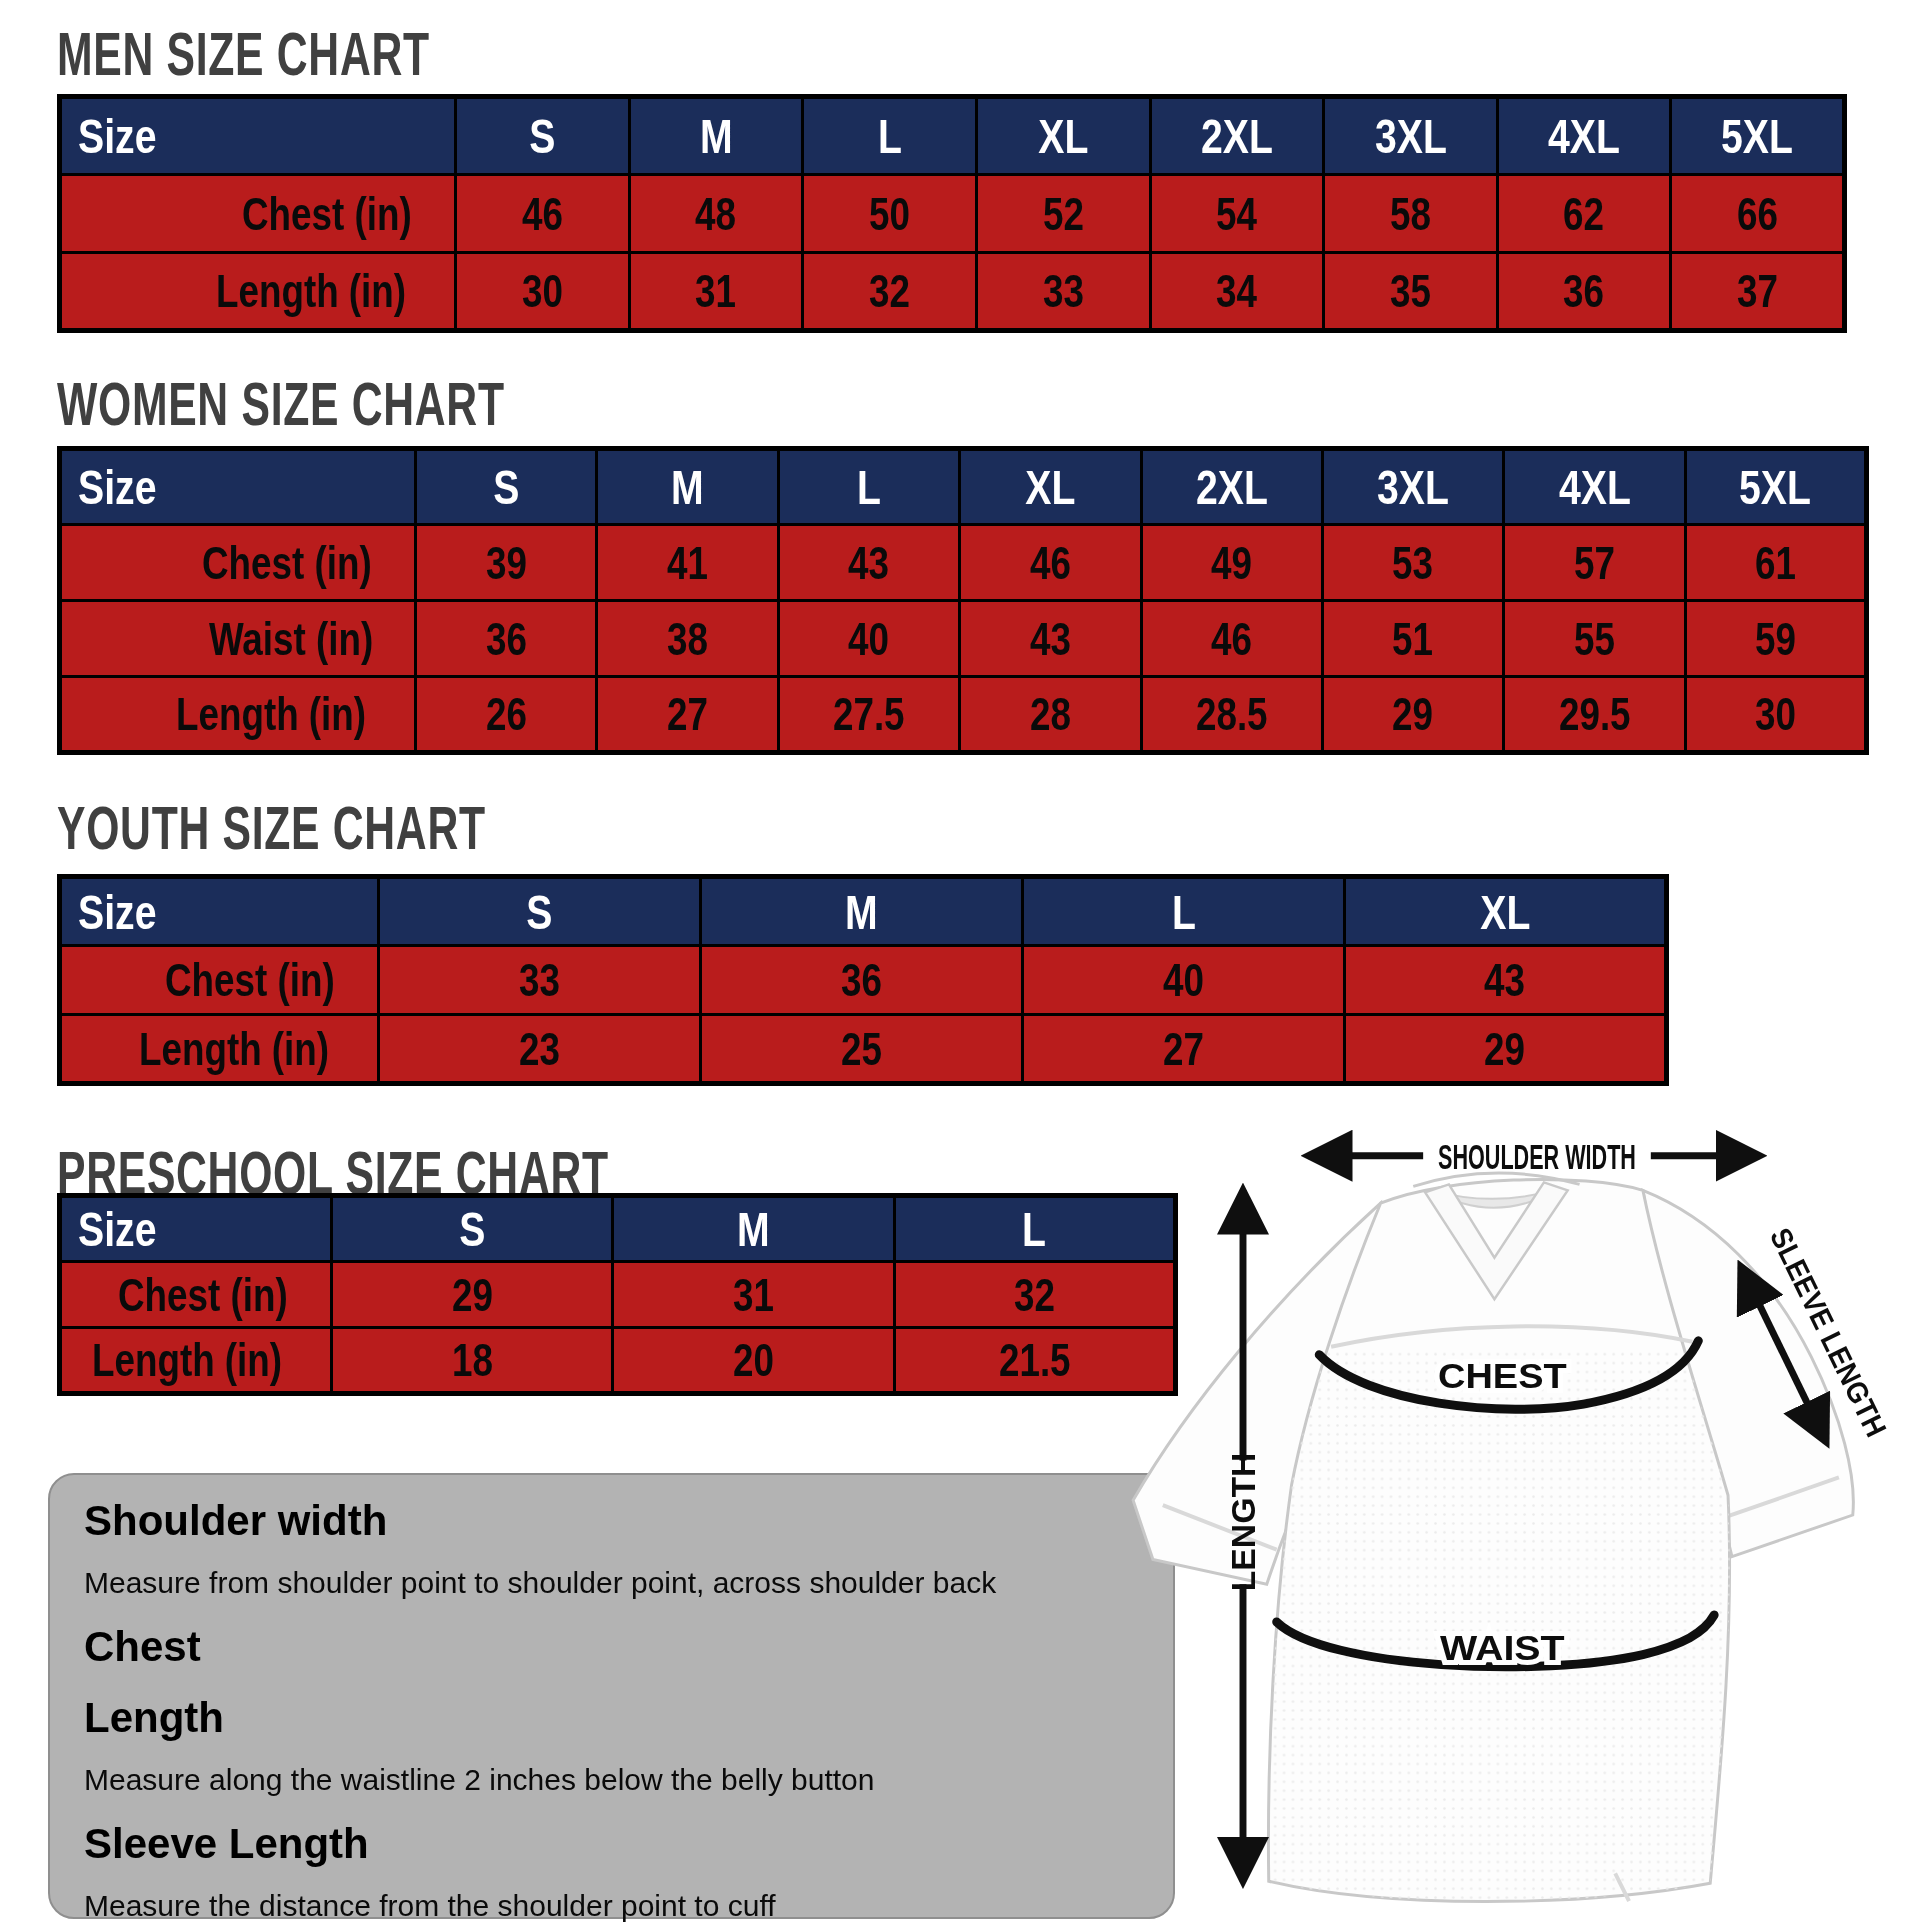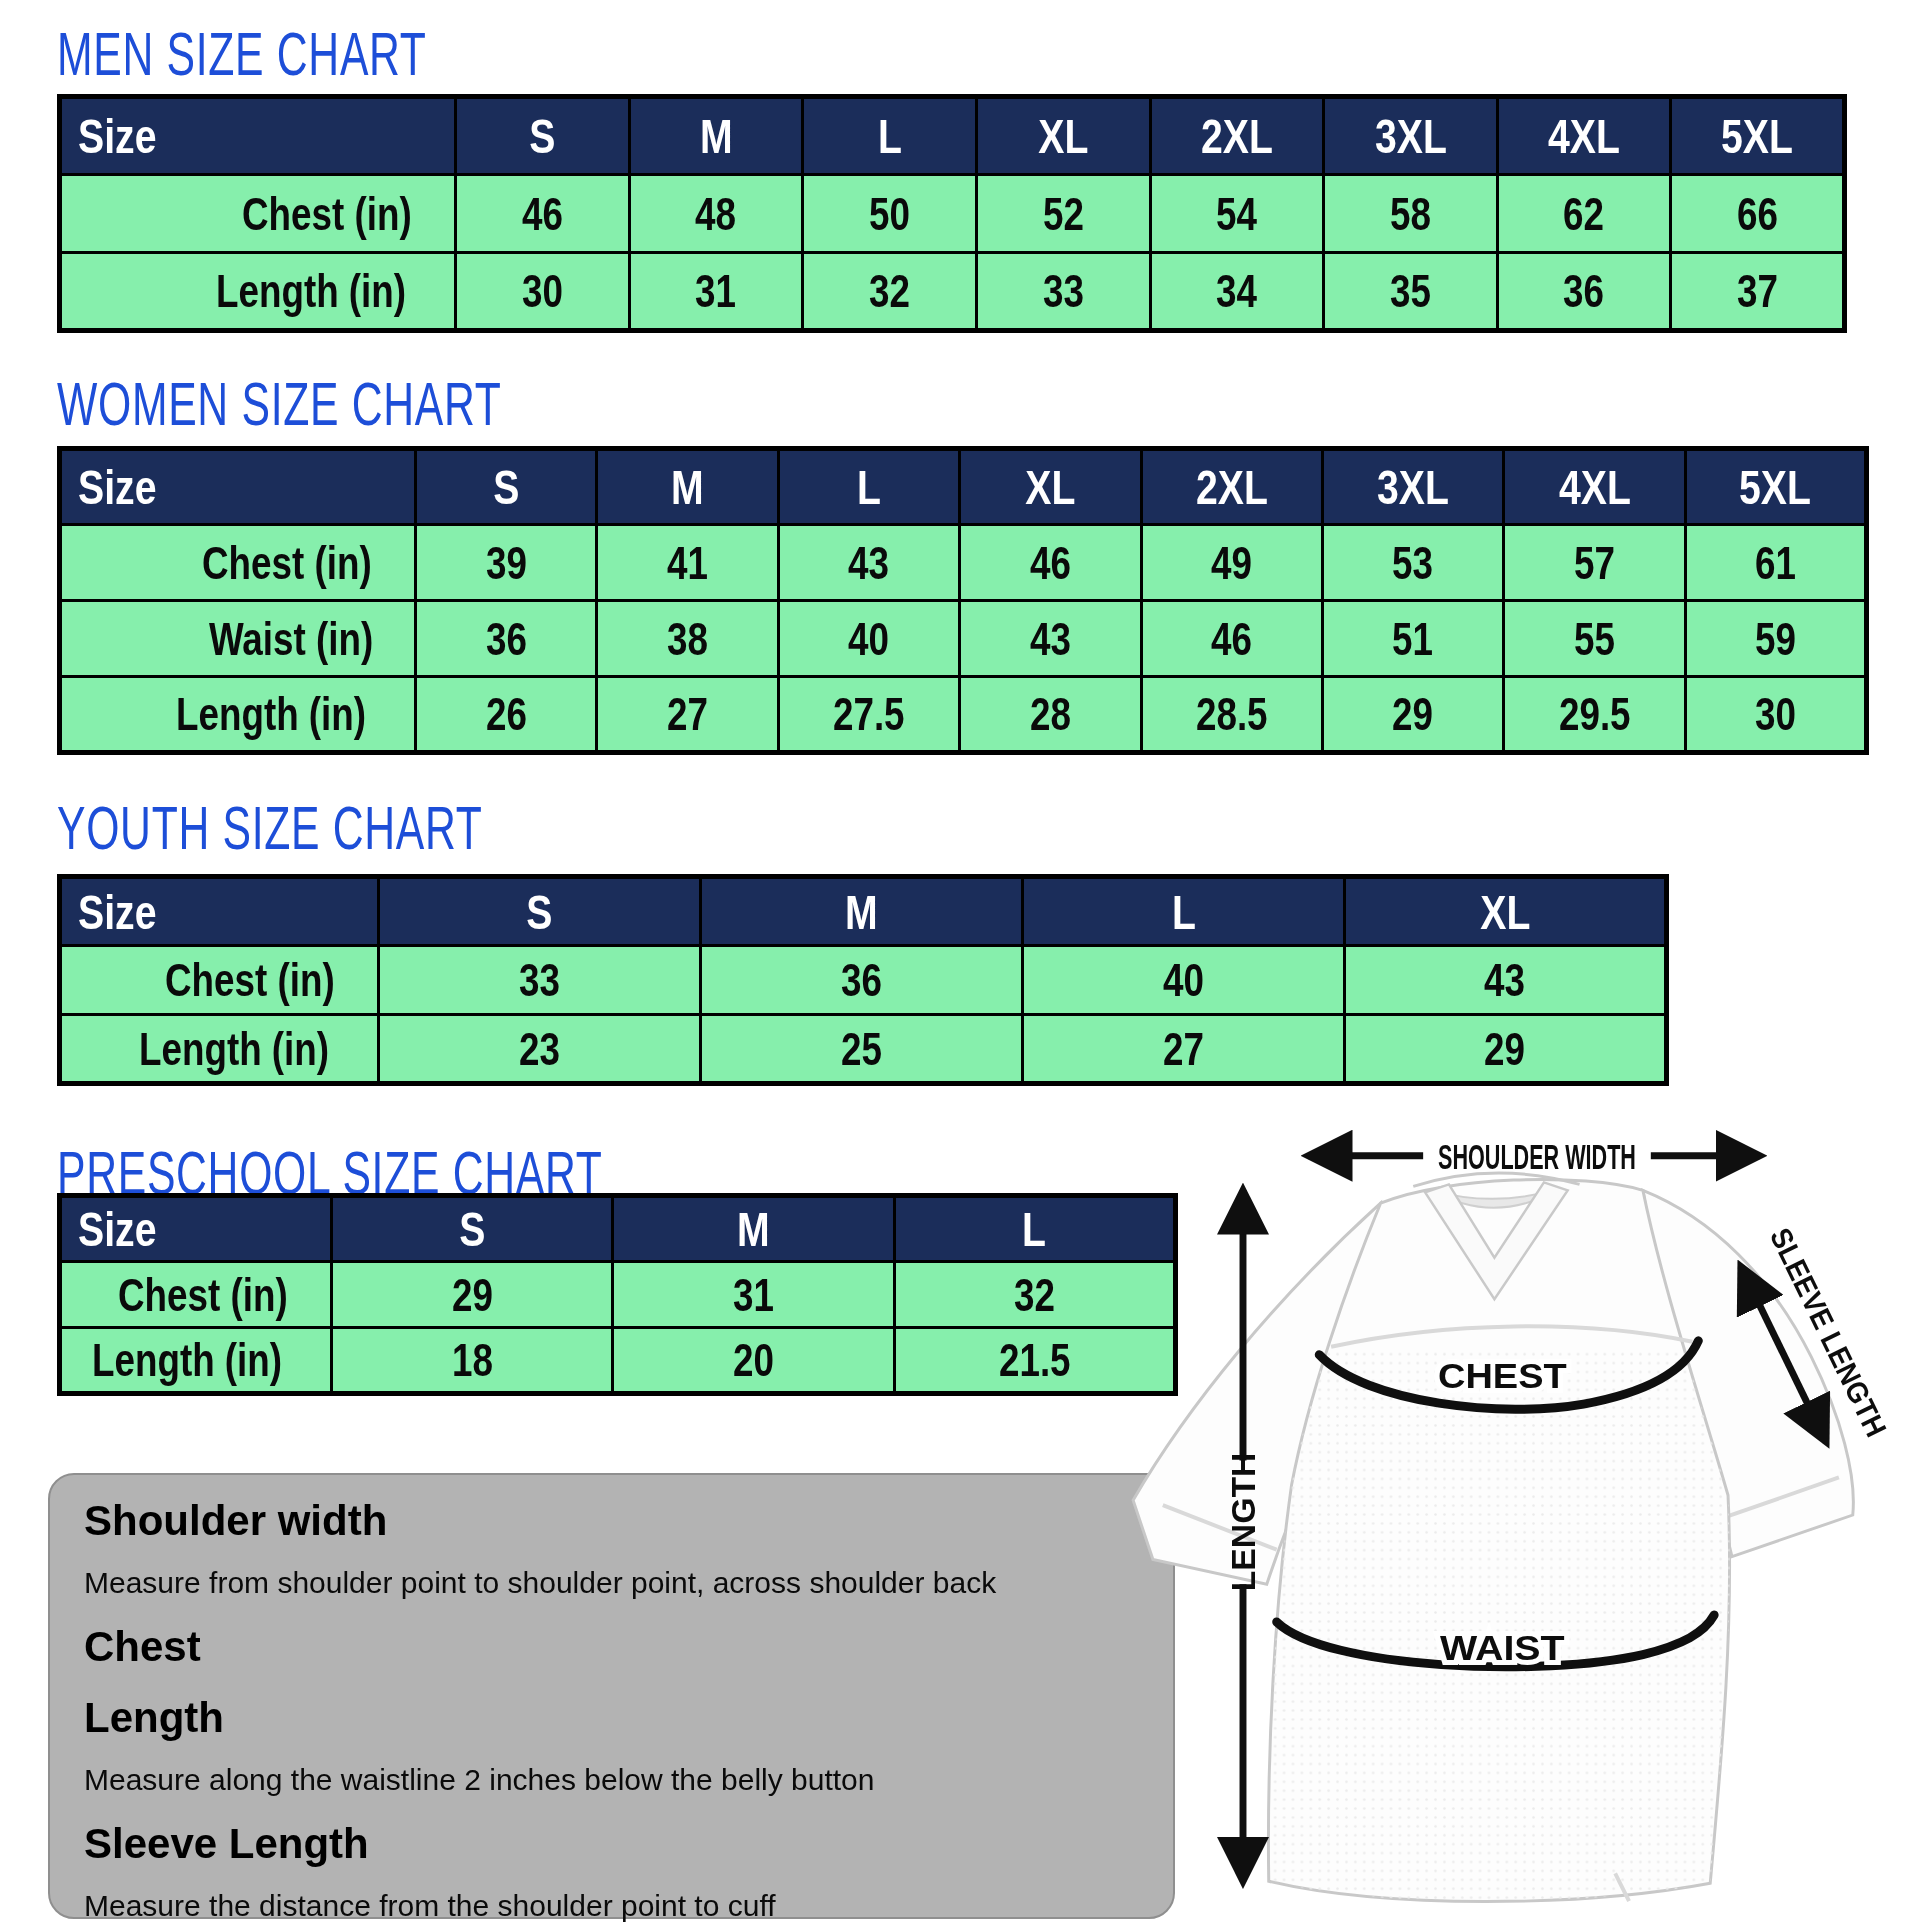--- a/index.html
+++ b/index.html
@@ -1,25 +1,25 @@
 <!DOCTYPE html>
 <html style="--header-bg: #1b2d5a; --header-text: #ffffff; --table-border: #000000; --gray-box-bg: #b3b3b3; --text: #0d0d0d;"><head>
 <meta charset="utf-8">
 <style>
   html,body{margin:0;padding:0;background:#fff;}
   #canvas{position:relative;width:1927px;height:1927px;background:#ffffff;overflow:hidden;
           font-family:"Liberation Sans",sans-serif;color:var(--text,#0d0d0d);}
   :root{--header-bg:#1b2d5a;--header-text:#ffffff;--table-border:#000000;--gray-box-bg:#b3b3b3;--text:#0d0d0d;}
 
   
-  .sec-title{position:absolute;font-size:61px;font-weight:normal;color:#1d4ed8;white-space:nowrap;line-height:1;}
+  .sec-title{position:absolute;font-size:61px;font-weight:bold;color:#404040;white-space:nowrap;line-height:1;}
   .sec-title>span{display:inline-block;transform:scaleX(.70);transform-origin:left center;letter-spacing:1px;}
 
   
-  .size-table{position:absolute;border-collapse:collapse;table-layout:fixed;background:#86efac;
+  .size-table{position:absolute;border-collapse:collapse;table-layout:fixed;background:#b91c1c;
               border:5px solid var(--table-border);}
   .size-table th,.size-table td{border:3px solid var(--table-border);padding:0;margin:0;
               font-weight:bold;text-align:center;vertical-align:middle;color:#0a0a0a;}
   .size-table thead th{background:var(--header-bg);color:var(--header-text);font-size:49px;}
   .size-table td{font-size:46px;}
   .size-table .rowlab{text-align:right;padding-left:16px;}
   .size-table thead th.corner{text-align:left;padding-left:16px;}
   .cx{display:inline-block;transform:scaleX(.80);transform-origin:center;white-space:nowrap;}
   .cx-left{transform-origin:left center;}
 

